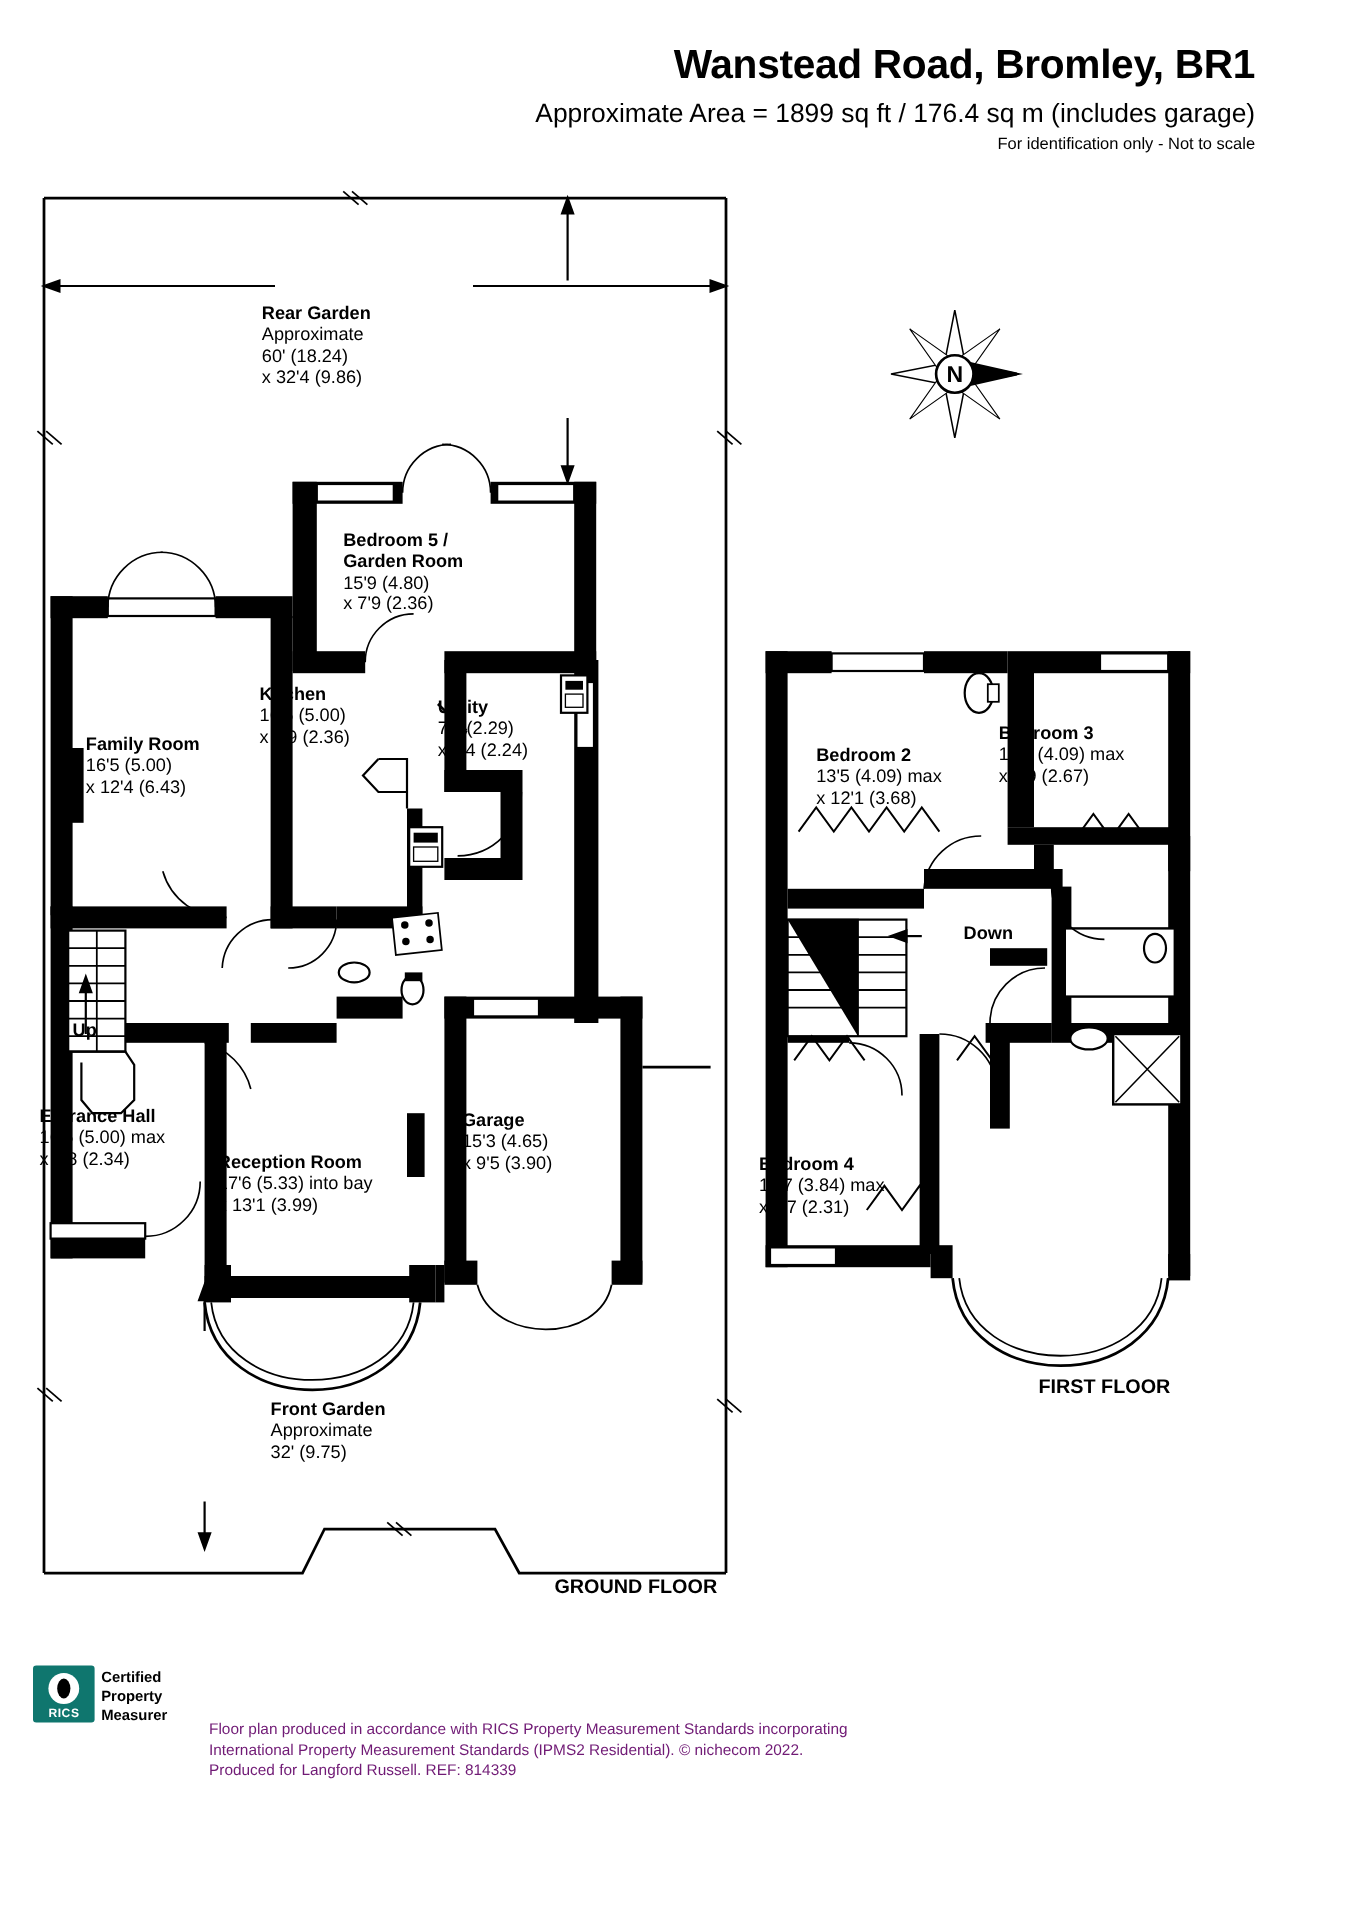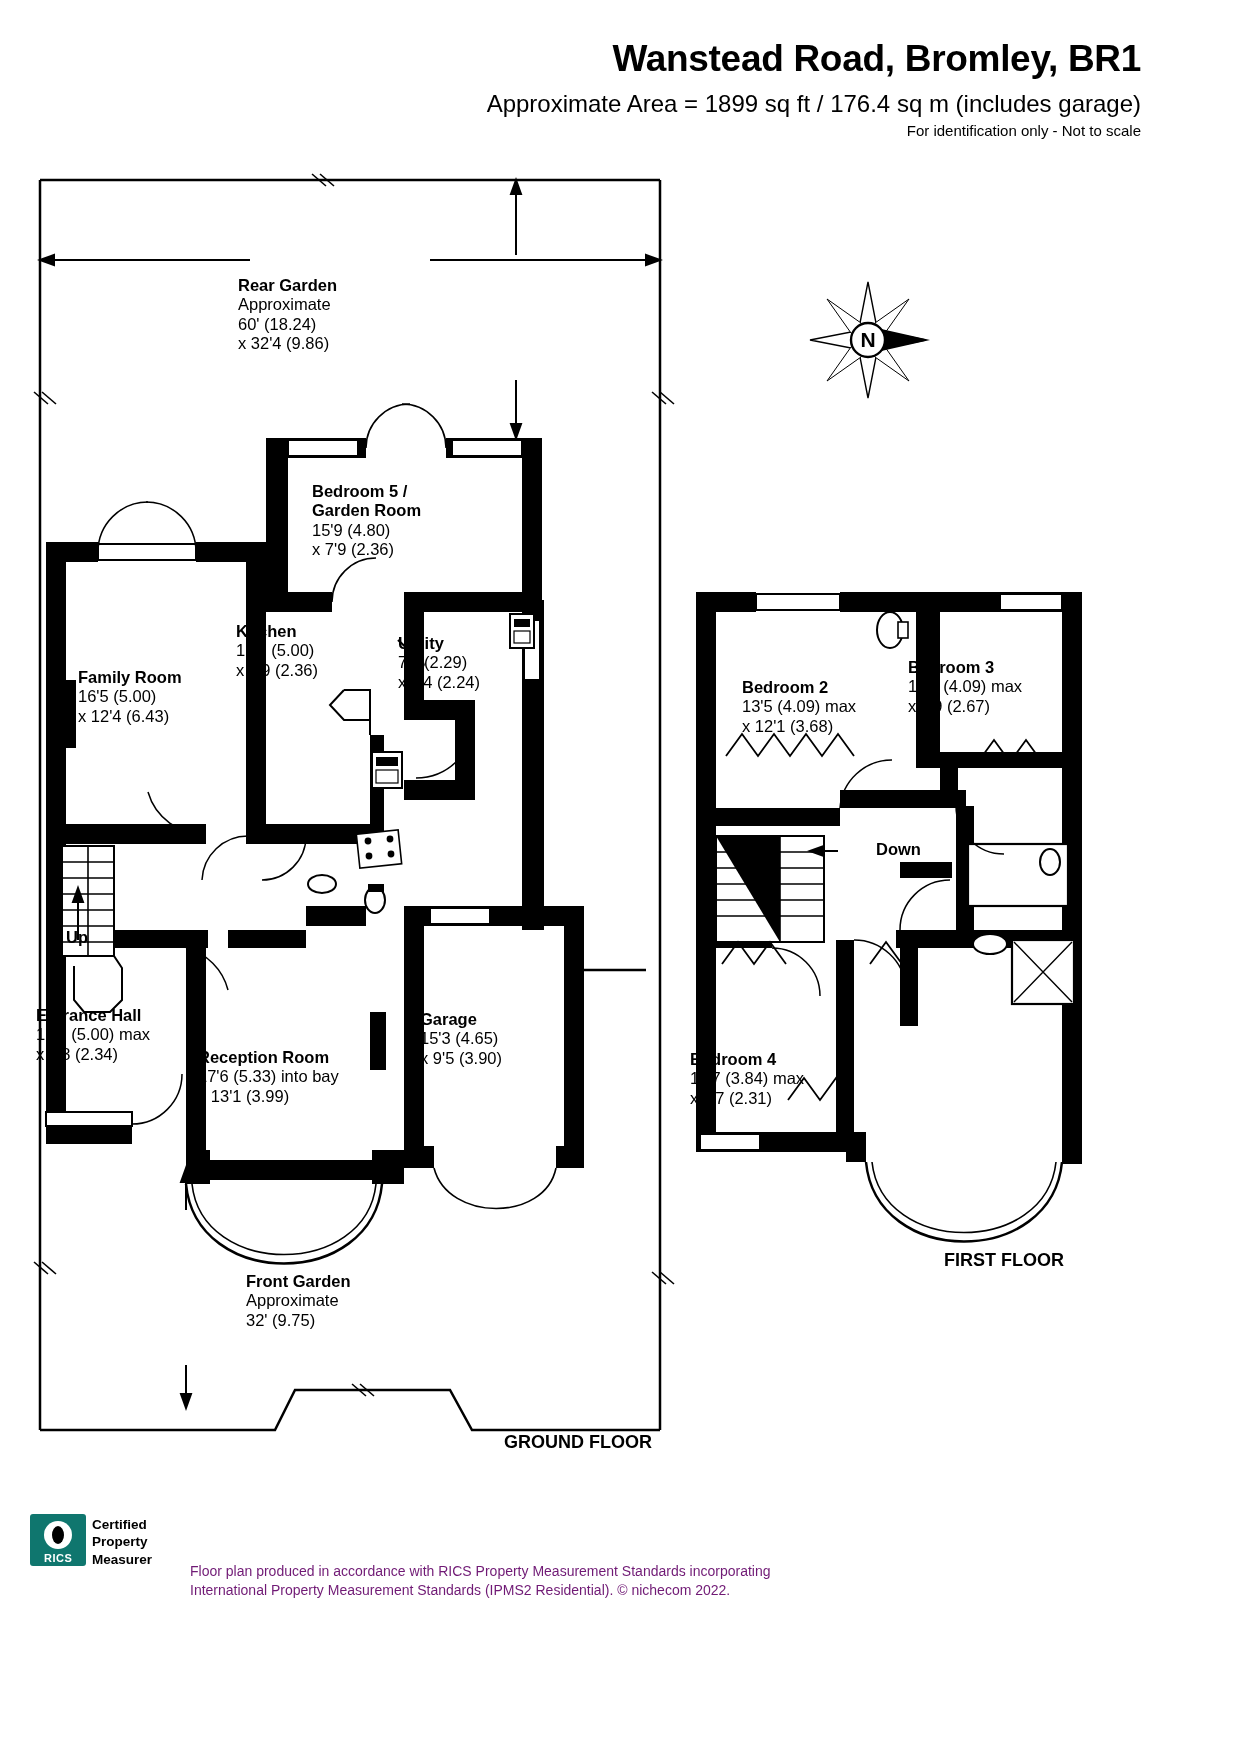--- a/index.html
+++ b/index.html
@@ -368,16 +368,17 @@
       <div id="ricstext">RICS</div>
     </div>
     <div id="certified">
       <div>Certified</div>
       <div>Property</div>
       <div>Measurer</div>
     </div>
     <div id="fineprint">
       <div>Floor plan produced in accordance with RICS Property Measurement Standards incorporating</div>
       <div>International Property Measurement Standards (IPMS2 Residential).   © nichecom 2022.</div>
+      <div>Produced for Langford Russell.   REF: 814339</div>
     </div>
   </div>
 
 </div>
 
 </body></html>

